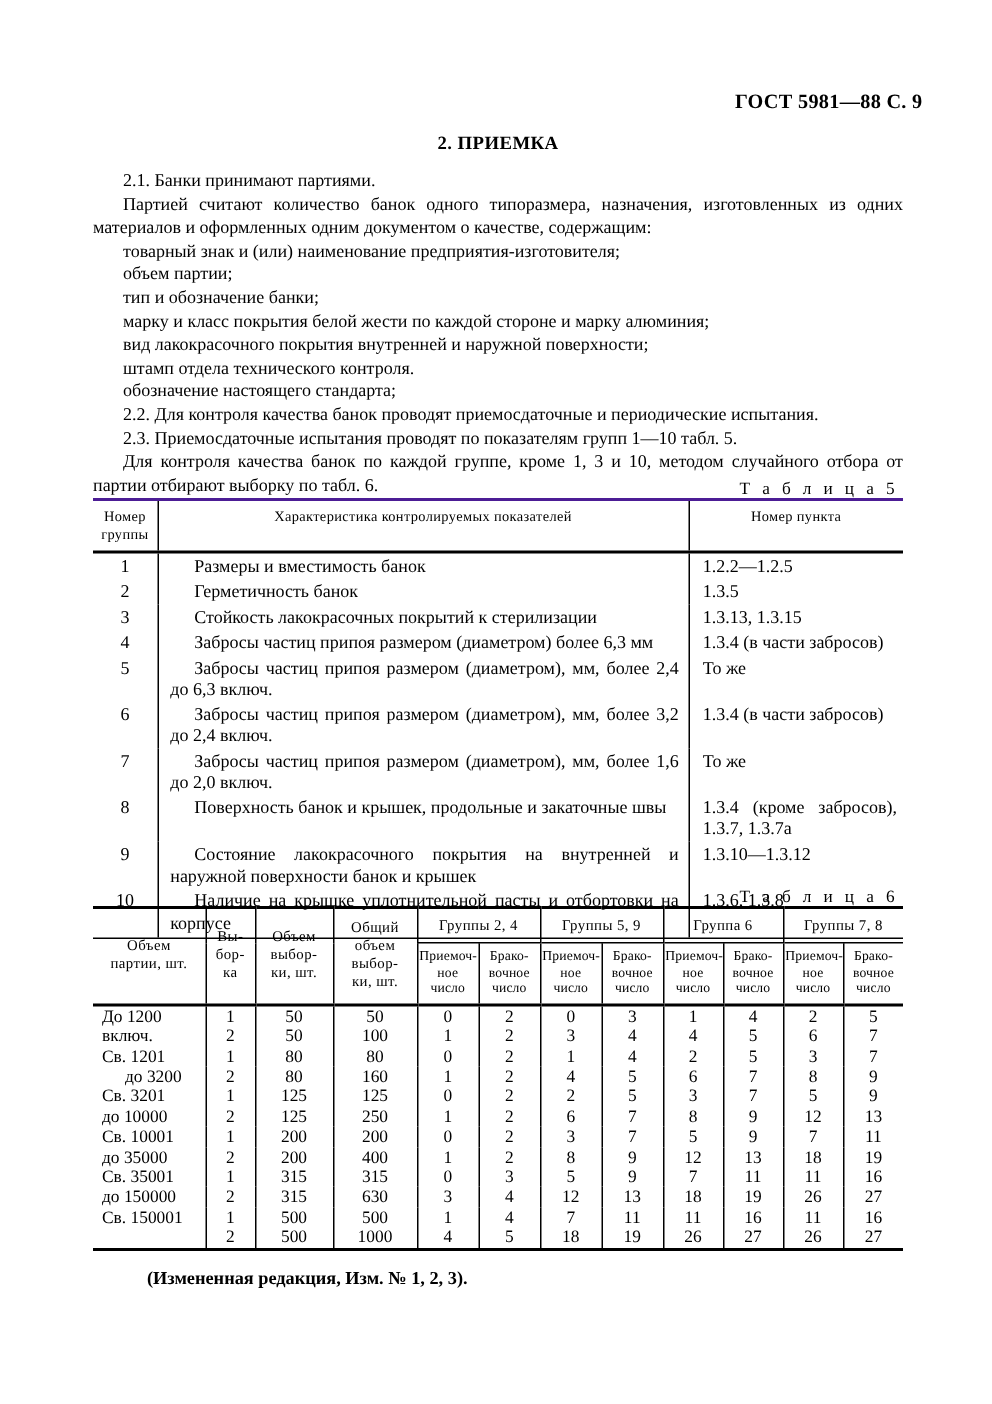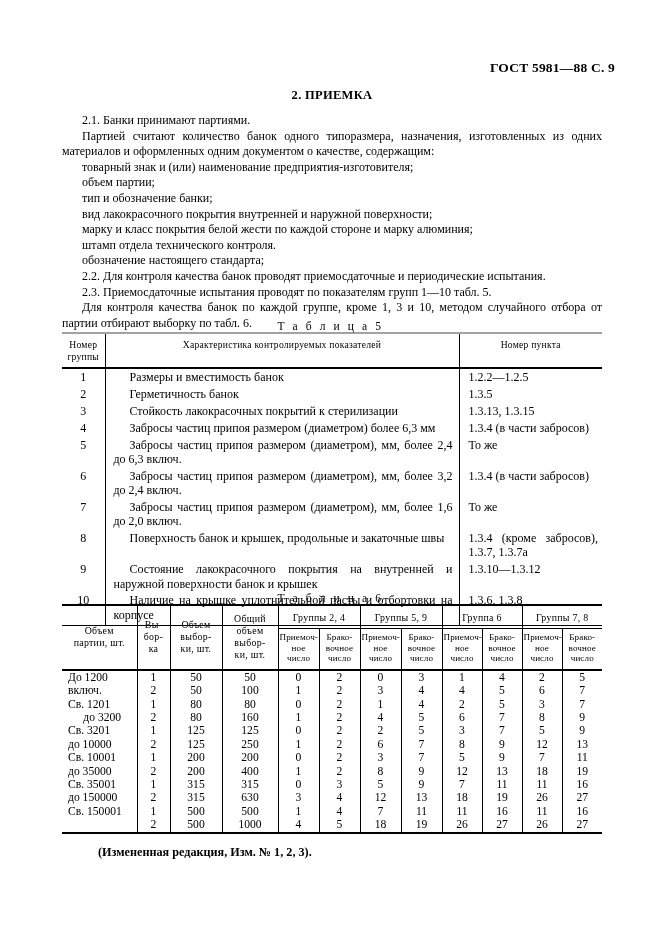--- a/index.html
+++ b/index.html
@@ -59,21 +59,21 @@
     line-height: 15.6px;
     text-align: justify;
     text-indent: 20px;
     hyphens: none;
   }
   p.para.listline { text-indent: 20px; text-align: left; }
 
   
   .tbl-caption {
     font-size: 11.5px;
-    text-align: center;
+    text-align: right;
     letter-spacing: 2.6px;
     margin: 0;
     padding-right: 3px;
   }
 
   
   table.doc-table {
     border-collapse: collapse;
     table-layout: fixed;
     font-size: 11.4px;
@@ -82,21 +82,21 @@
   table.doc-table td, table.doc-table th {
     vertical-align: top;
     padding: 0;
     font-weight: normal;
   }
 
   
   .t5-wrap { position: absolute; left: 62px; top: 320px; width: 540px; }
   .t5 { width: 540px; }
   .t5 .hrow th {
-    border-top: 2px solid #a3a3a3;
+    border-top: 2px solid #4c1d95;
     border-bottom: 2px solid #000;
     text-align: center;
     font-size: 9.6px;
     line-height: 11.6px;
     padding: 5px 2px 5px 2px;
     letter-spacing: 0.25px;
   }
   .t5 .hrow th.c1 { border-right: 1.6px solid #000; }
   .t5 .hrow th.c2 { border-right: 1.6px solid #000; }
   .t5 td.c1 {
@@ -191,22 +191,22 @@
   <div class="page-header">ГОСТ 5981—88 С. 9</div>
 
   <div class="content">
     <div class="section-title">2.  ПРИЕМКА</div>
 
     <p class="para">2.1.  Банки принимают партиями.</p>
     <p class="para">Партией считают количество банок одного типоразмера, назначения, изготовленных из одних материалов и оформленных одним документом о качестве, содержащим:</p>
     <p class="para listline">товарный знак и (или) наименование предприятия-изготовителя;</p>
     <p class="para listline">объем партии;</p>
     <p class="para listline">тип и обозначение банки;</p>
+    <p class="para listline">марку и класс покрытия белой жести по каждой стороне и марку алюминия;</p>
     <p class="para listline">вид лакокрасочного покрытия внутренней и наружной поверхности;</p>
-    <p class="para listline">марку и класс покрытия белой жести по каждой стороне и марку алюминия;</p>
     <p class="para listline">штамп отдела технического контроля.</p>
     <p class="para listline">обозначение настоящего стандарта;</p>
     <p class="para">2.2.  Для контроля качества банок проводят приемосдаточные и периодические испытания.</p>
     <p class="para">2.3.  Приемосдаточные испытания проводят по показателям групп 1—10 табл. 5.</p>
     <p class="para">Для контроля качества банок по каждой группе, кроме 1, 3 и 10, методом случайного отбора от партии отбирают выборку по табл. 6.</p>
   </div>
 
   <div class="t5-wrap">
     <div class="tbl-caption">Т а б л и ц а   5</div>
     <table class="doc-table t5">

